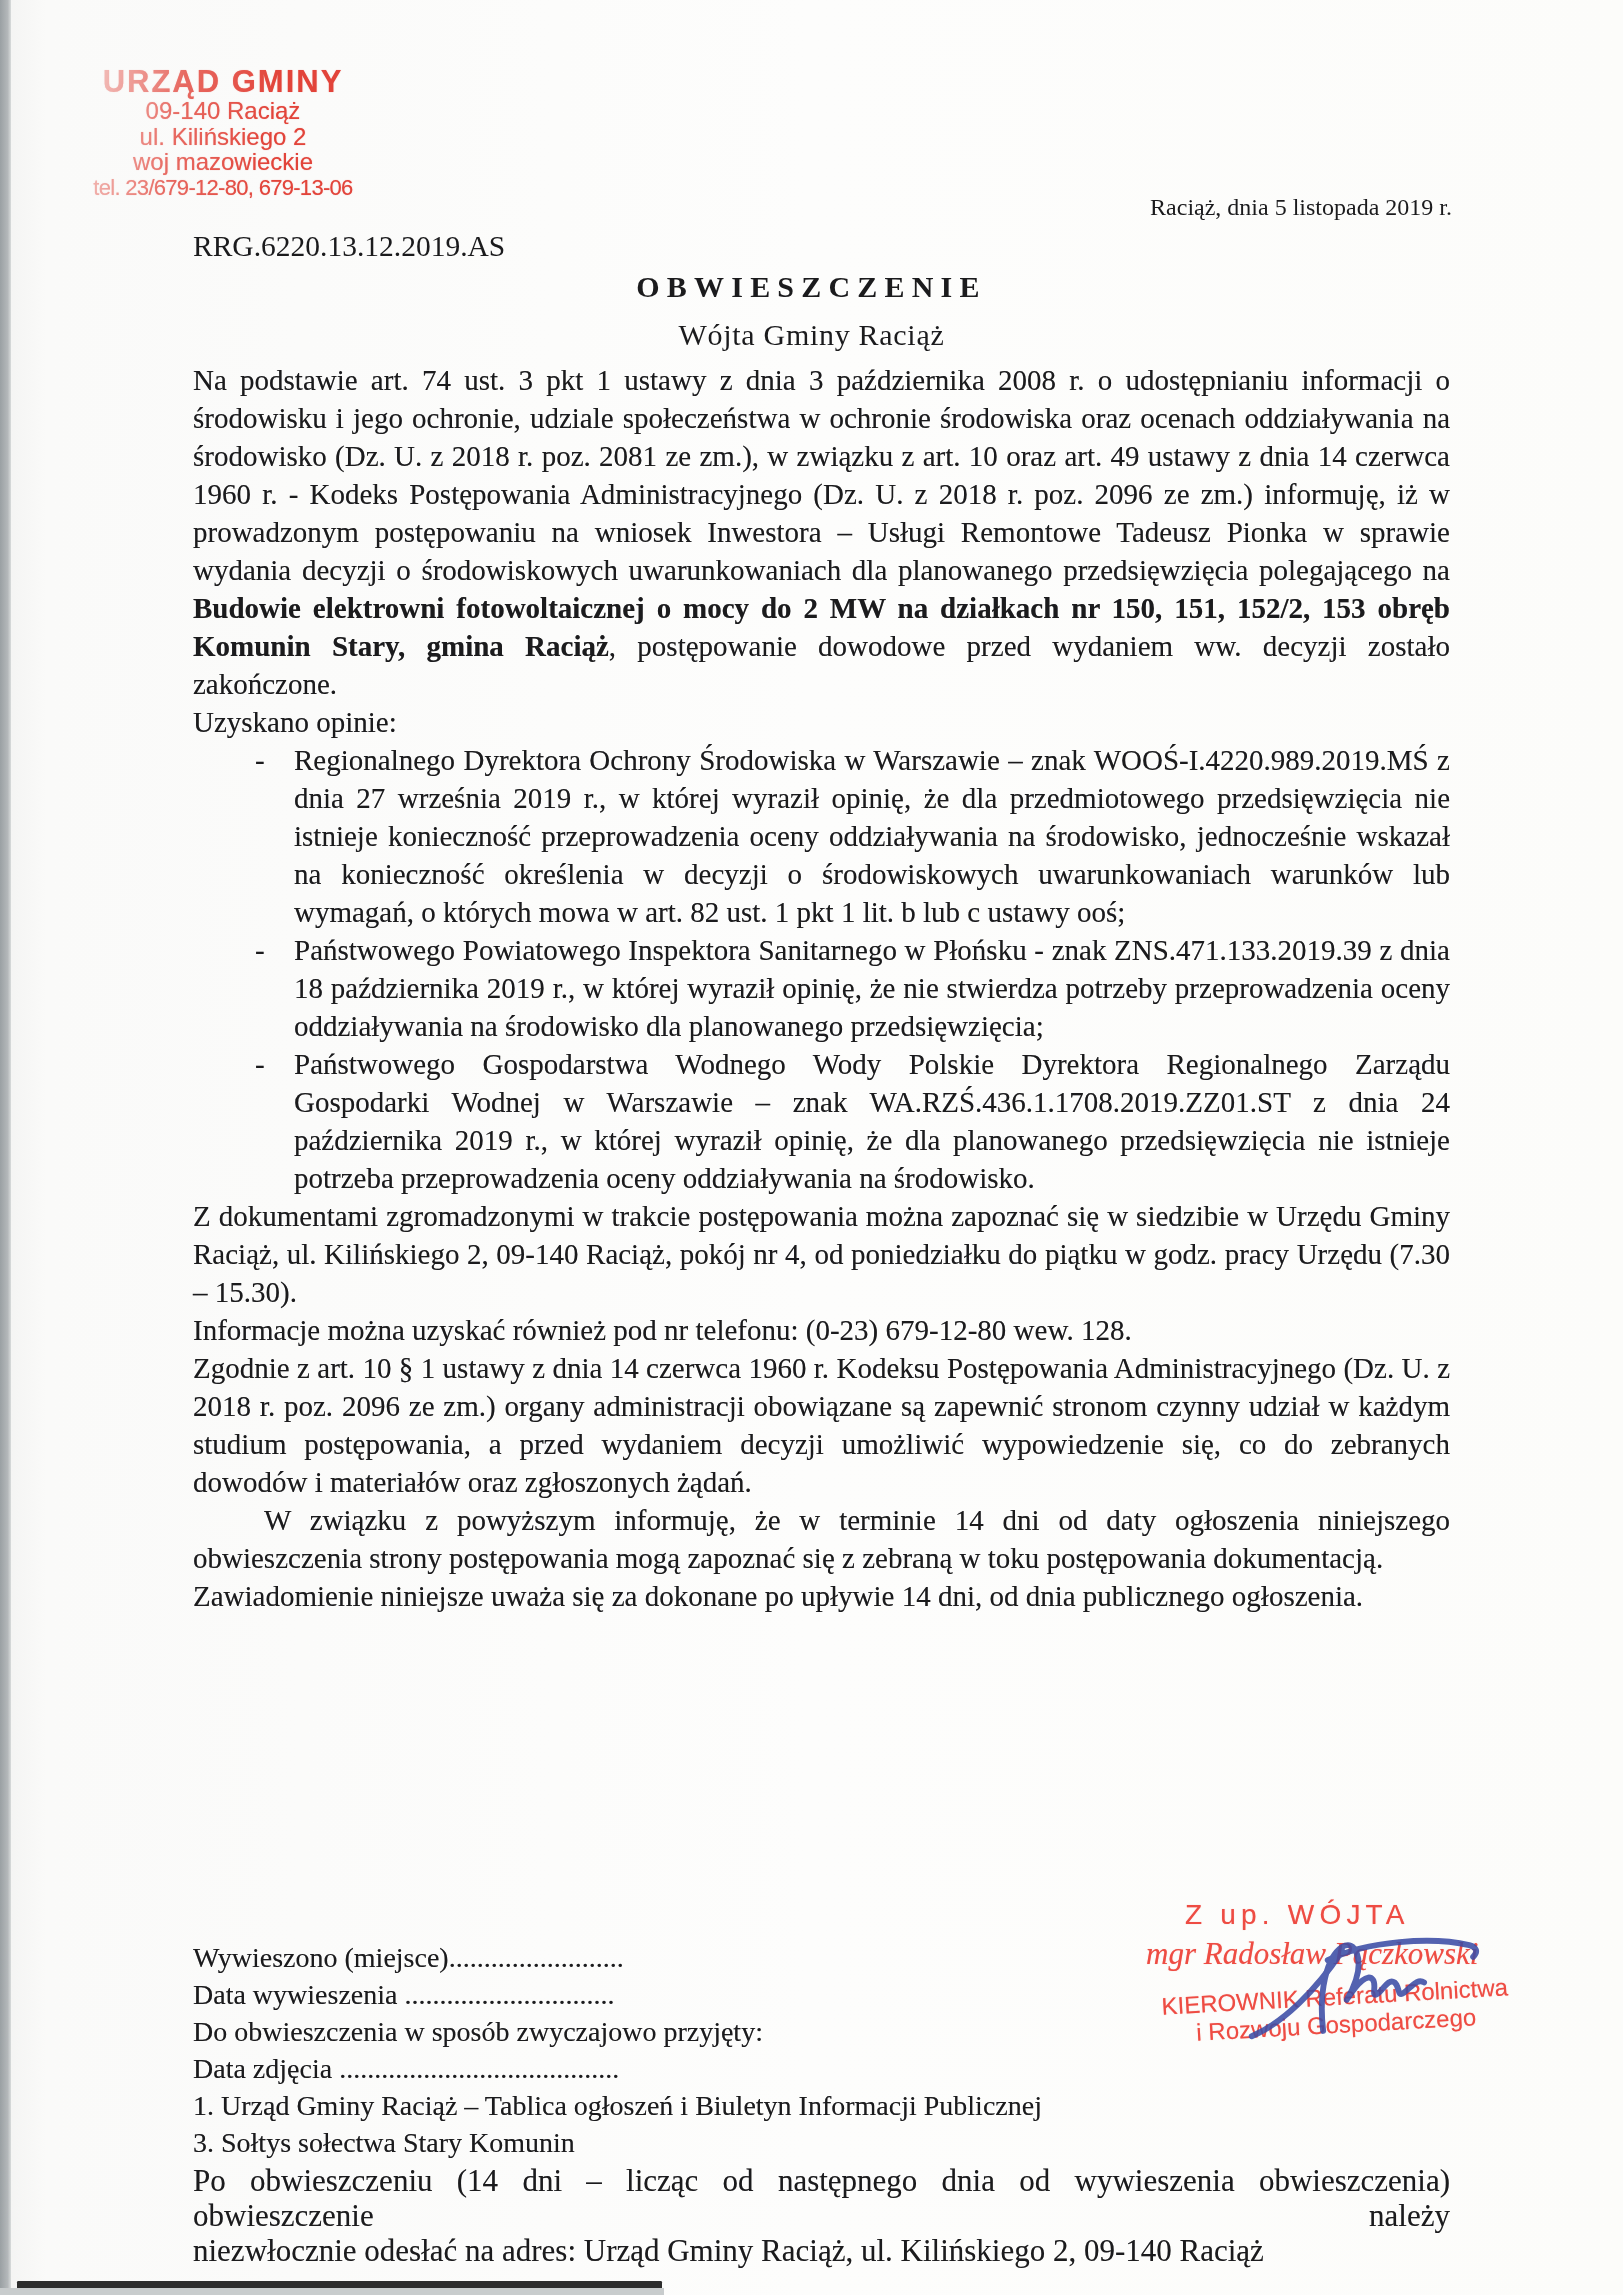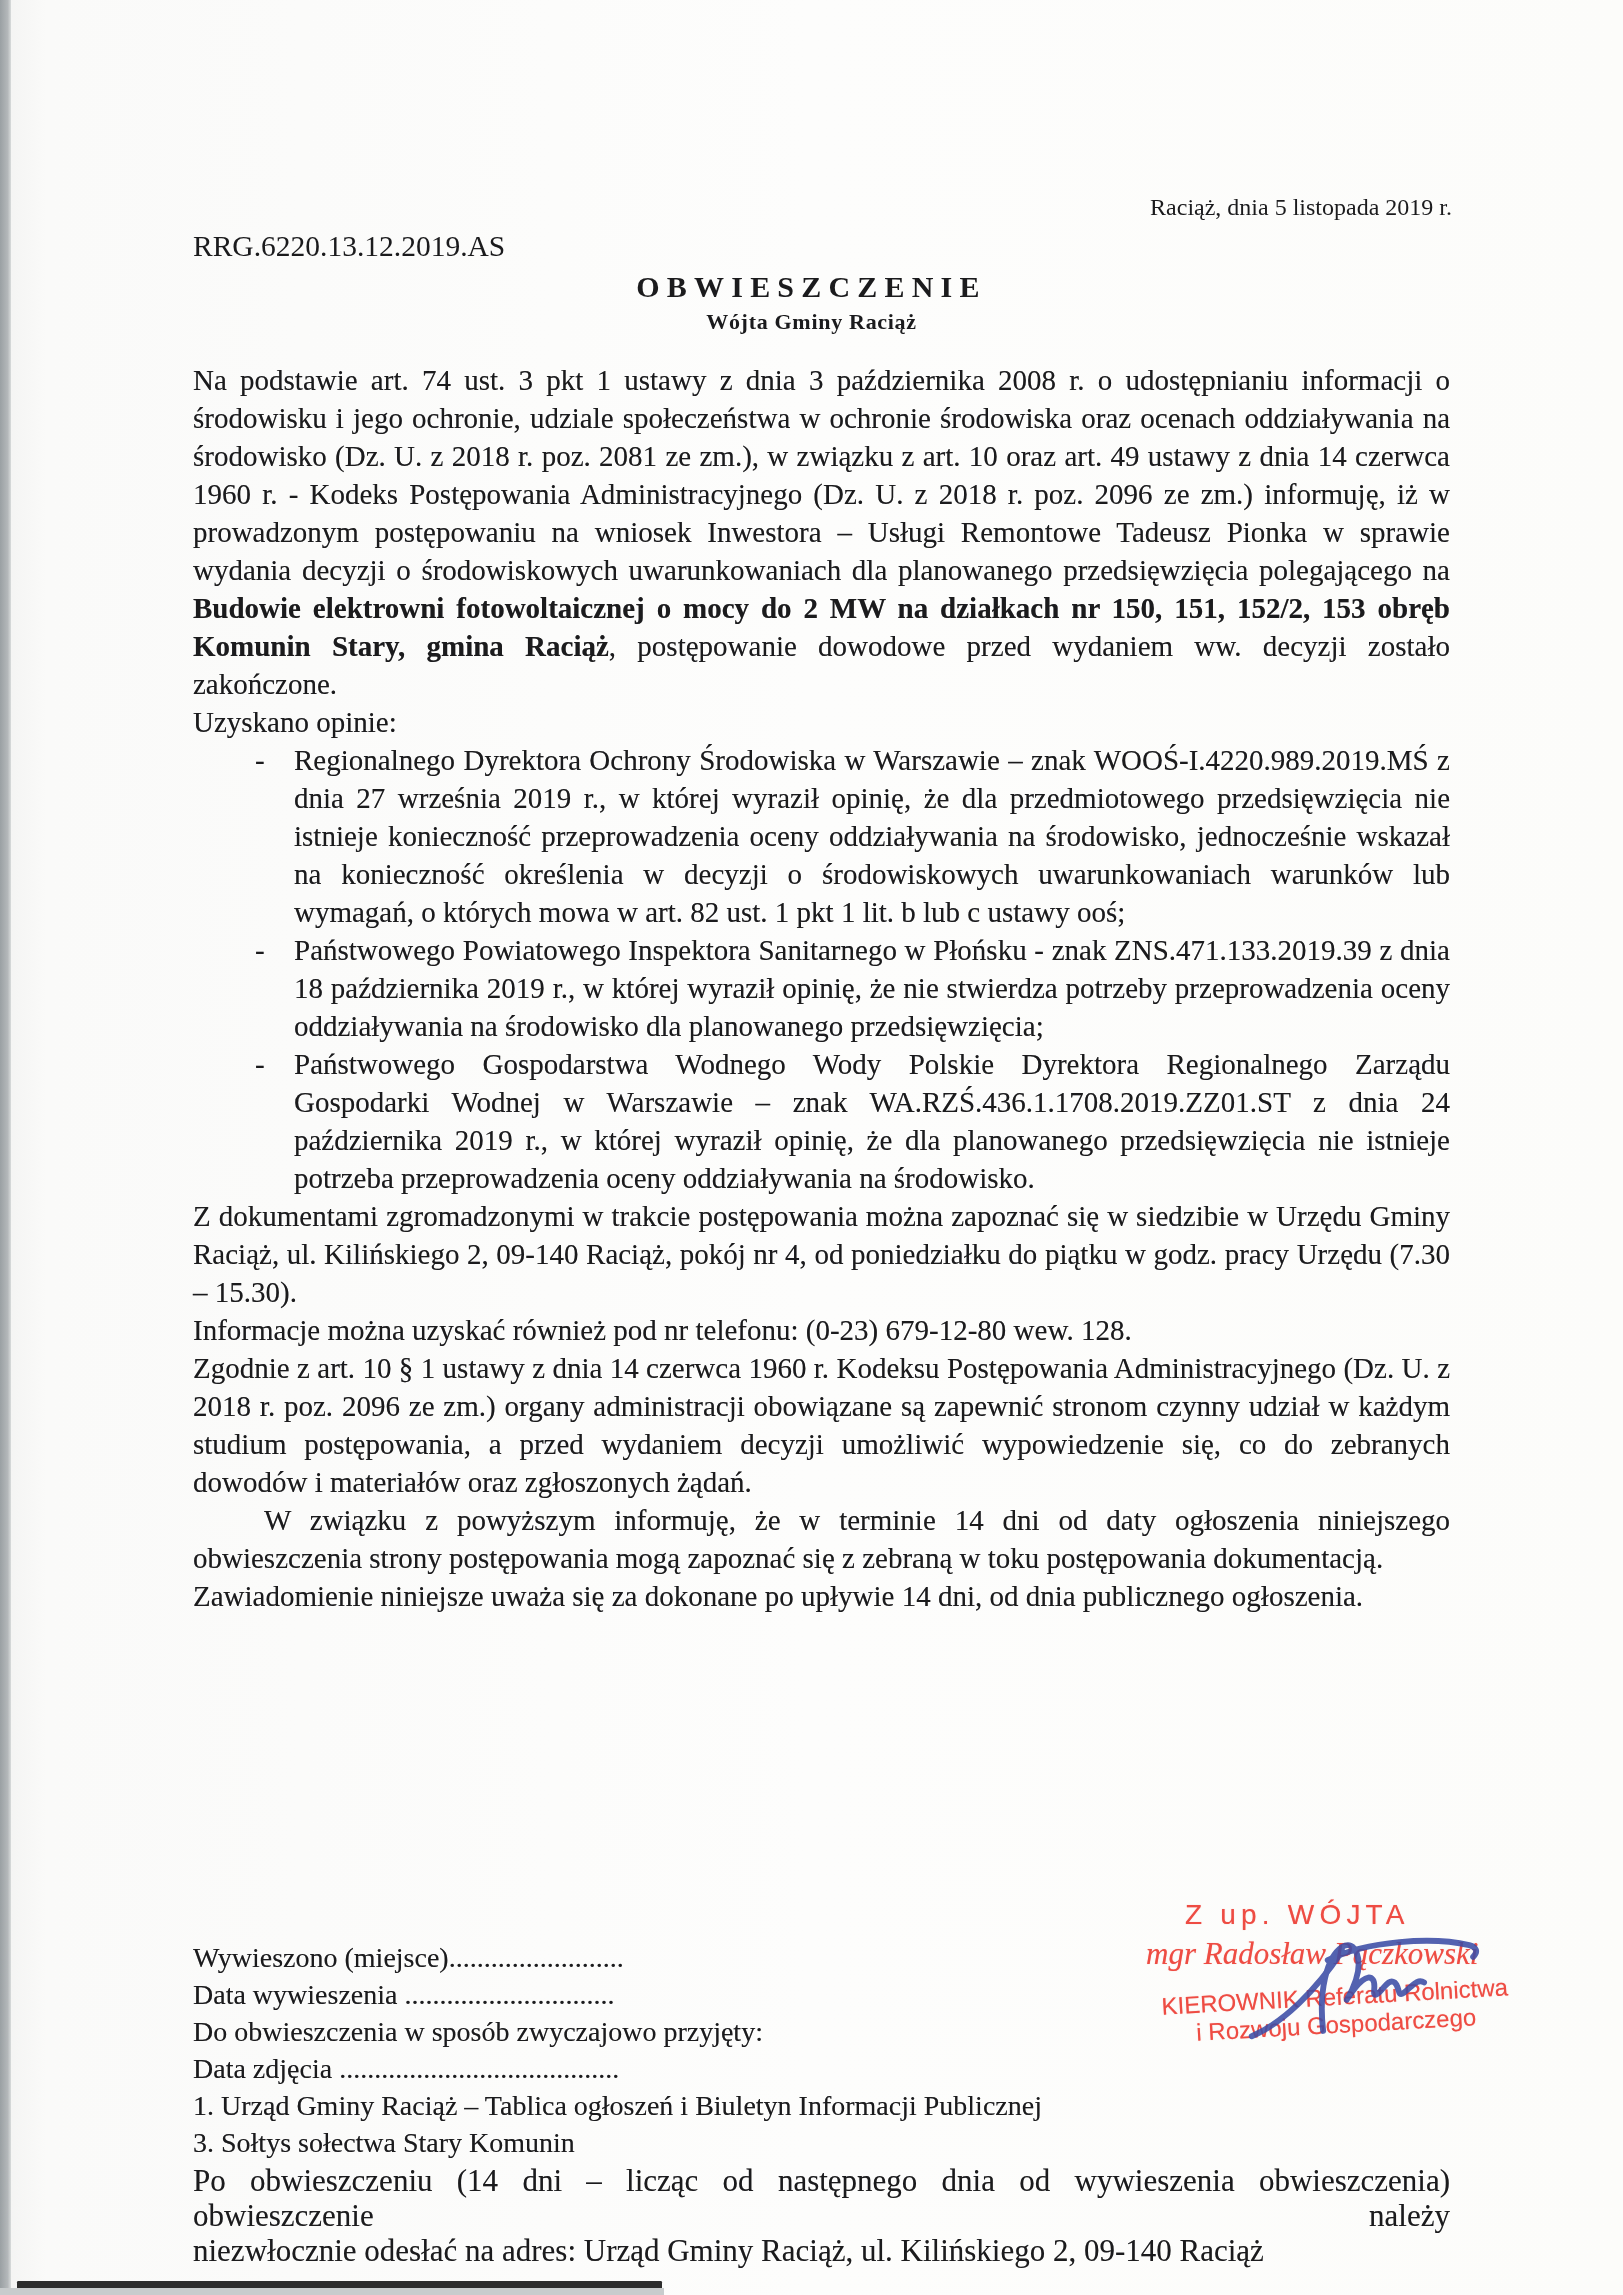--- a/index.html
+++ b/index.html
@@ -47,21 +47,21 @@
   .date-line {
     position:absolute; top:194px; right:171px;
     font-size:24px; white-space:nowrap;
   }
   .reference {
     position:absolute; left:193px; top:230px;
     font-size:29.5px; white-space:nowrap;
   }
   .title-block { position:absolute; left:0; top:270px; width:1623px; text-align:center; }
   .title-main { font-size:30px; font-weight:bold; letter-spacing:7.2px; }
-  .title-sub { font-size:22px; margin-top:5px; letter-spacing:0.7px;font-weight:bold; }
+  .title-sub { font-size:30px; margin-top:14px; letter-spacing:0.7px; }
 
   
   .body-text {
     position:absolute; left:193px; top:361px; width:1257px;
     font-size:29px; line-height:38px;
     text-align:justify;
     text-shadow:0 0 0.4px rgba(25,25,28,.45);
   }
   .body-text p { margin:0; }
   .indent-first { text-indent:71px; }
@@ -106,20 +106,27 @@
     text-align:center; font-size:24px; line-height:28px;
     transform:rotate(-3.2deg);
   }
   .sig-ink { position:absolute; left:1236px; top:1913px; }
 </style>
 </head>
 <body>
 
 <div class="page">
 
+  <div class="office-stamp">
+    <div class="s1">URZĄD GMINY</div>
+    <div class="s2">09-140 Raciąż</div>
+    <div class="s2">ul. Kilińskiego 2</div>
+    <div class="s2">woj mazowieckie</div>
+    <div class="s5">tel. 23/679-12-80, 679-13-06</div>
+  </div>
 
   <div class="date-line">Raciąż, dnia 5 listopada 2019 r.</div>
   <div class="reference">RRG.6220.13.12.2019.AS</div>
 
   <div class="title-block">
     <div class="title-main">OBWIESZCZENIE</div>
     <div class="title-sub">Wójta Gminy Raciąż</div>
   </div>
 
   <div class="body-text">

